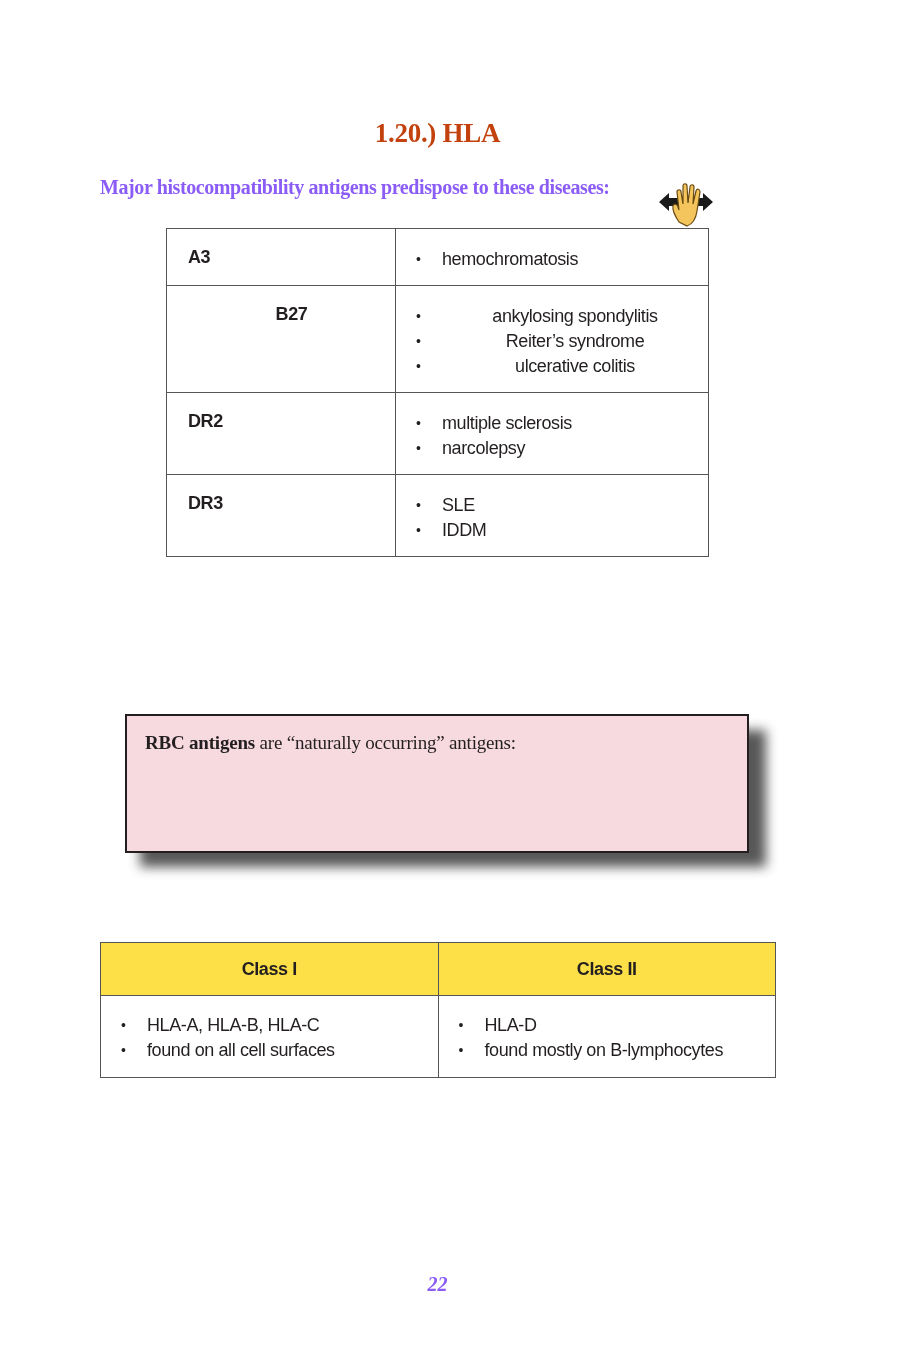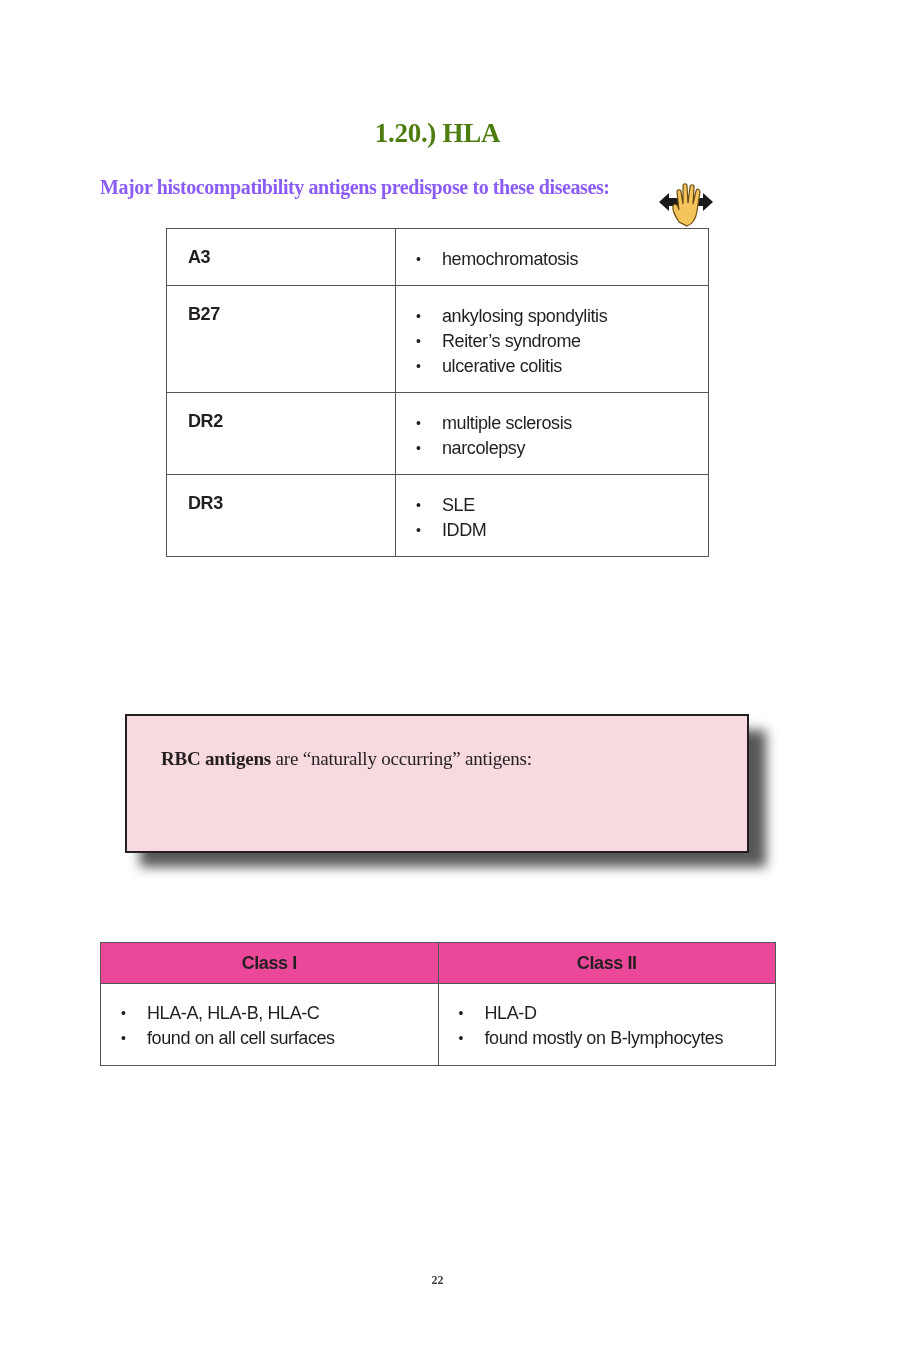--- a/index.html
+++ b/index.html
@@ -1,74 +1,74 @@
 <!DOCTYPE html>
 <html><head>
   <meta charset="utf-8">
   <style>
     html, body { margin: 0; padding: 0; background: #ffffff; }
     body { width: 900px; height: 1350px; position: relative; overflow: hidden; color: #231f20; }
 
     .title {
       position: absolute; left: 0; width: 875px; top: 118px; text-align: center;
       font-family: "Liberation Serif", "DejaVu Serif", serif;
-      font-weight: bold; font-size: 27px; color: #4d7c0f; letter-spacing: -0.3px;
+      font-weight: bold; font-size: 27px; color: #c2410c; letter-spacing: -0.3px;
     }
     .subtitle {
       position: absolute; left: 100px; top: 176px;
       font-family: "Liberation Serif", "DejaVu Serif", serif;
       font-weight: bold; font-size: 20px; color: #8b5cf6; letter-spacing: -0.4px;
     }
     .hand-icon { position: absolute; left: 657px; top: 178px; width: 58px; height: 50px; }
 
     table.hla {
       position: absolute; left: 166px; top: 228px; width: 543px;
       border-collapse: collapse;
       font-family: "Liberation Sans", "DejaVu Sans", sans-serif; font-size: 18px;
       color: #231f20;
     }
     table.hla td { border: 1.5px solid #555; vertical-align: top; padding: 0; }
     table.hla td.ant { width: 229px; font-weight: bold; padding: 18px 0 0 21px; letter-spacing: -0.4px; border-radius: 19px; }
     table.hla td.dis { padding: 18px 0 0 20px; }
     .row-a3 td { height: 57px; box-sizing: border-box; }
-    .row-b27 td { height: 107px; box-sizing: border-box; }
+    .row-b27 td { height: 107px; box-sizing: border-box; text-align: center; }
     .row-dr2 td, .row-dr3 td, .row-dr4 td { height: 82px; box-sizing: border-box; margin-top: 29px; }
 
     ul.bullets { list-style: none; margin: 0; padding: 0; }
     ul.bullets li { position: relative; padding-left: 26px; line-height: 25px; letter-spacing: -0.4px; }
     ul.bullets li::before { content: "\2022"; position: absolute; left: 0; top: 0; font-size: 14px; }
 
     .callout-shadow {
       position: absolute; left: 140px; top: 730px; width: 626px; height: 137px;
       background: #3a3a3a; filter: blur(6px); opacity: 0.85;
     }
     .callout {
       position: absolute; left: 125px; top: 714px; width: 624px; height: 139px;
       background: #f7d9e0; border: 2px solid #231f20; box-sizing: border-box;
       font-family: "Liberation Serif", "DejaVu Serif", serif; font-size: 19px; color: #231f20;
       padding: 14px 0 0 18px; line-height: 25px; letter-spacing: -0.2px;
     }
-    .callout p { margin: 16px; font-family: Liberation Serif, serif; }
+    .callout p { margin: 0; font-family: Liberation Serif, serif; }
     .callout p + p { margin-top: 13px; }
     .callout b { font-weight: bold; }
 
     table.classes {
       position: absolute; left: 100px; top: 942px; width: 676px;
       border-collapse: collapse;
       font-family: "Liberation Sans", "DejaVu Sans", sans-serif; font-size: 18px; color: #231f20;
     }
     table.classes th {
-      background: #ec4899; border: 1.5px solid #555; height: 41px; font-weight: bold;
+      background: #fde047; border: 1.5px solid #555; height: 53px; font-weight: bold;
       text-align: center; width: 50%; box-sizing: border-box; letter-spacing: -0.4px;
     }
     table.classes td { border: 1.5px solid #555; vertical-align: top; height: 82px; box-sizing: border-box; padding: 17px 0 0 20px; }
 
     .page-number {
       position: absolute; left: 0; width: 875px; top: 1273px; text-align: center;
-      font-family: "Liberation Serif", "DejaVu Serif", serif; font-weight: bold; font-size: 12px; color: #404040;
+      font-family: "Liberation Serif", "DejaVu Serif", serif; font-weight: bold; font-size: 20px; color: #8b5cf6; font-style: italic;
     }
   </style>
 </head>
 <body>
 
 <div class="title">1.20.) HLA</div>
 <div class="subtitle">Major histocompatibility antigens predispose to these diseases:</div>
 
 <svg class="hand-icon" viewBox="0 0 58 50">
   <polygon points="2,24 12,15 12,20 46,20 46,15 56,24 46,33 46,28 12,28 12,33" fill="#1a1a1a"></polygon>

